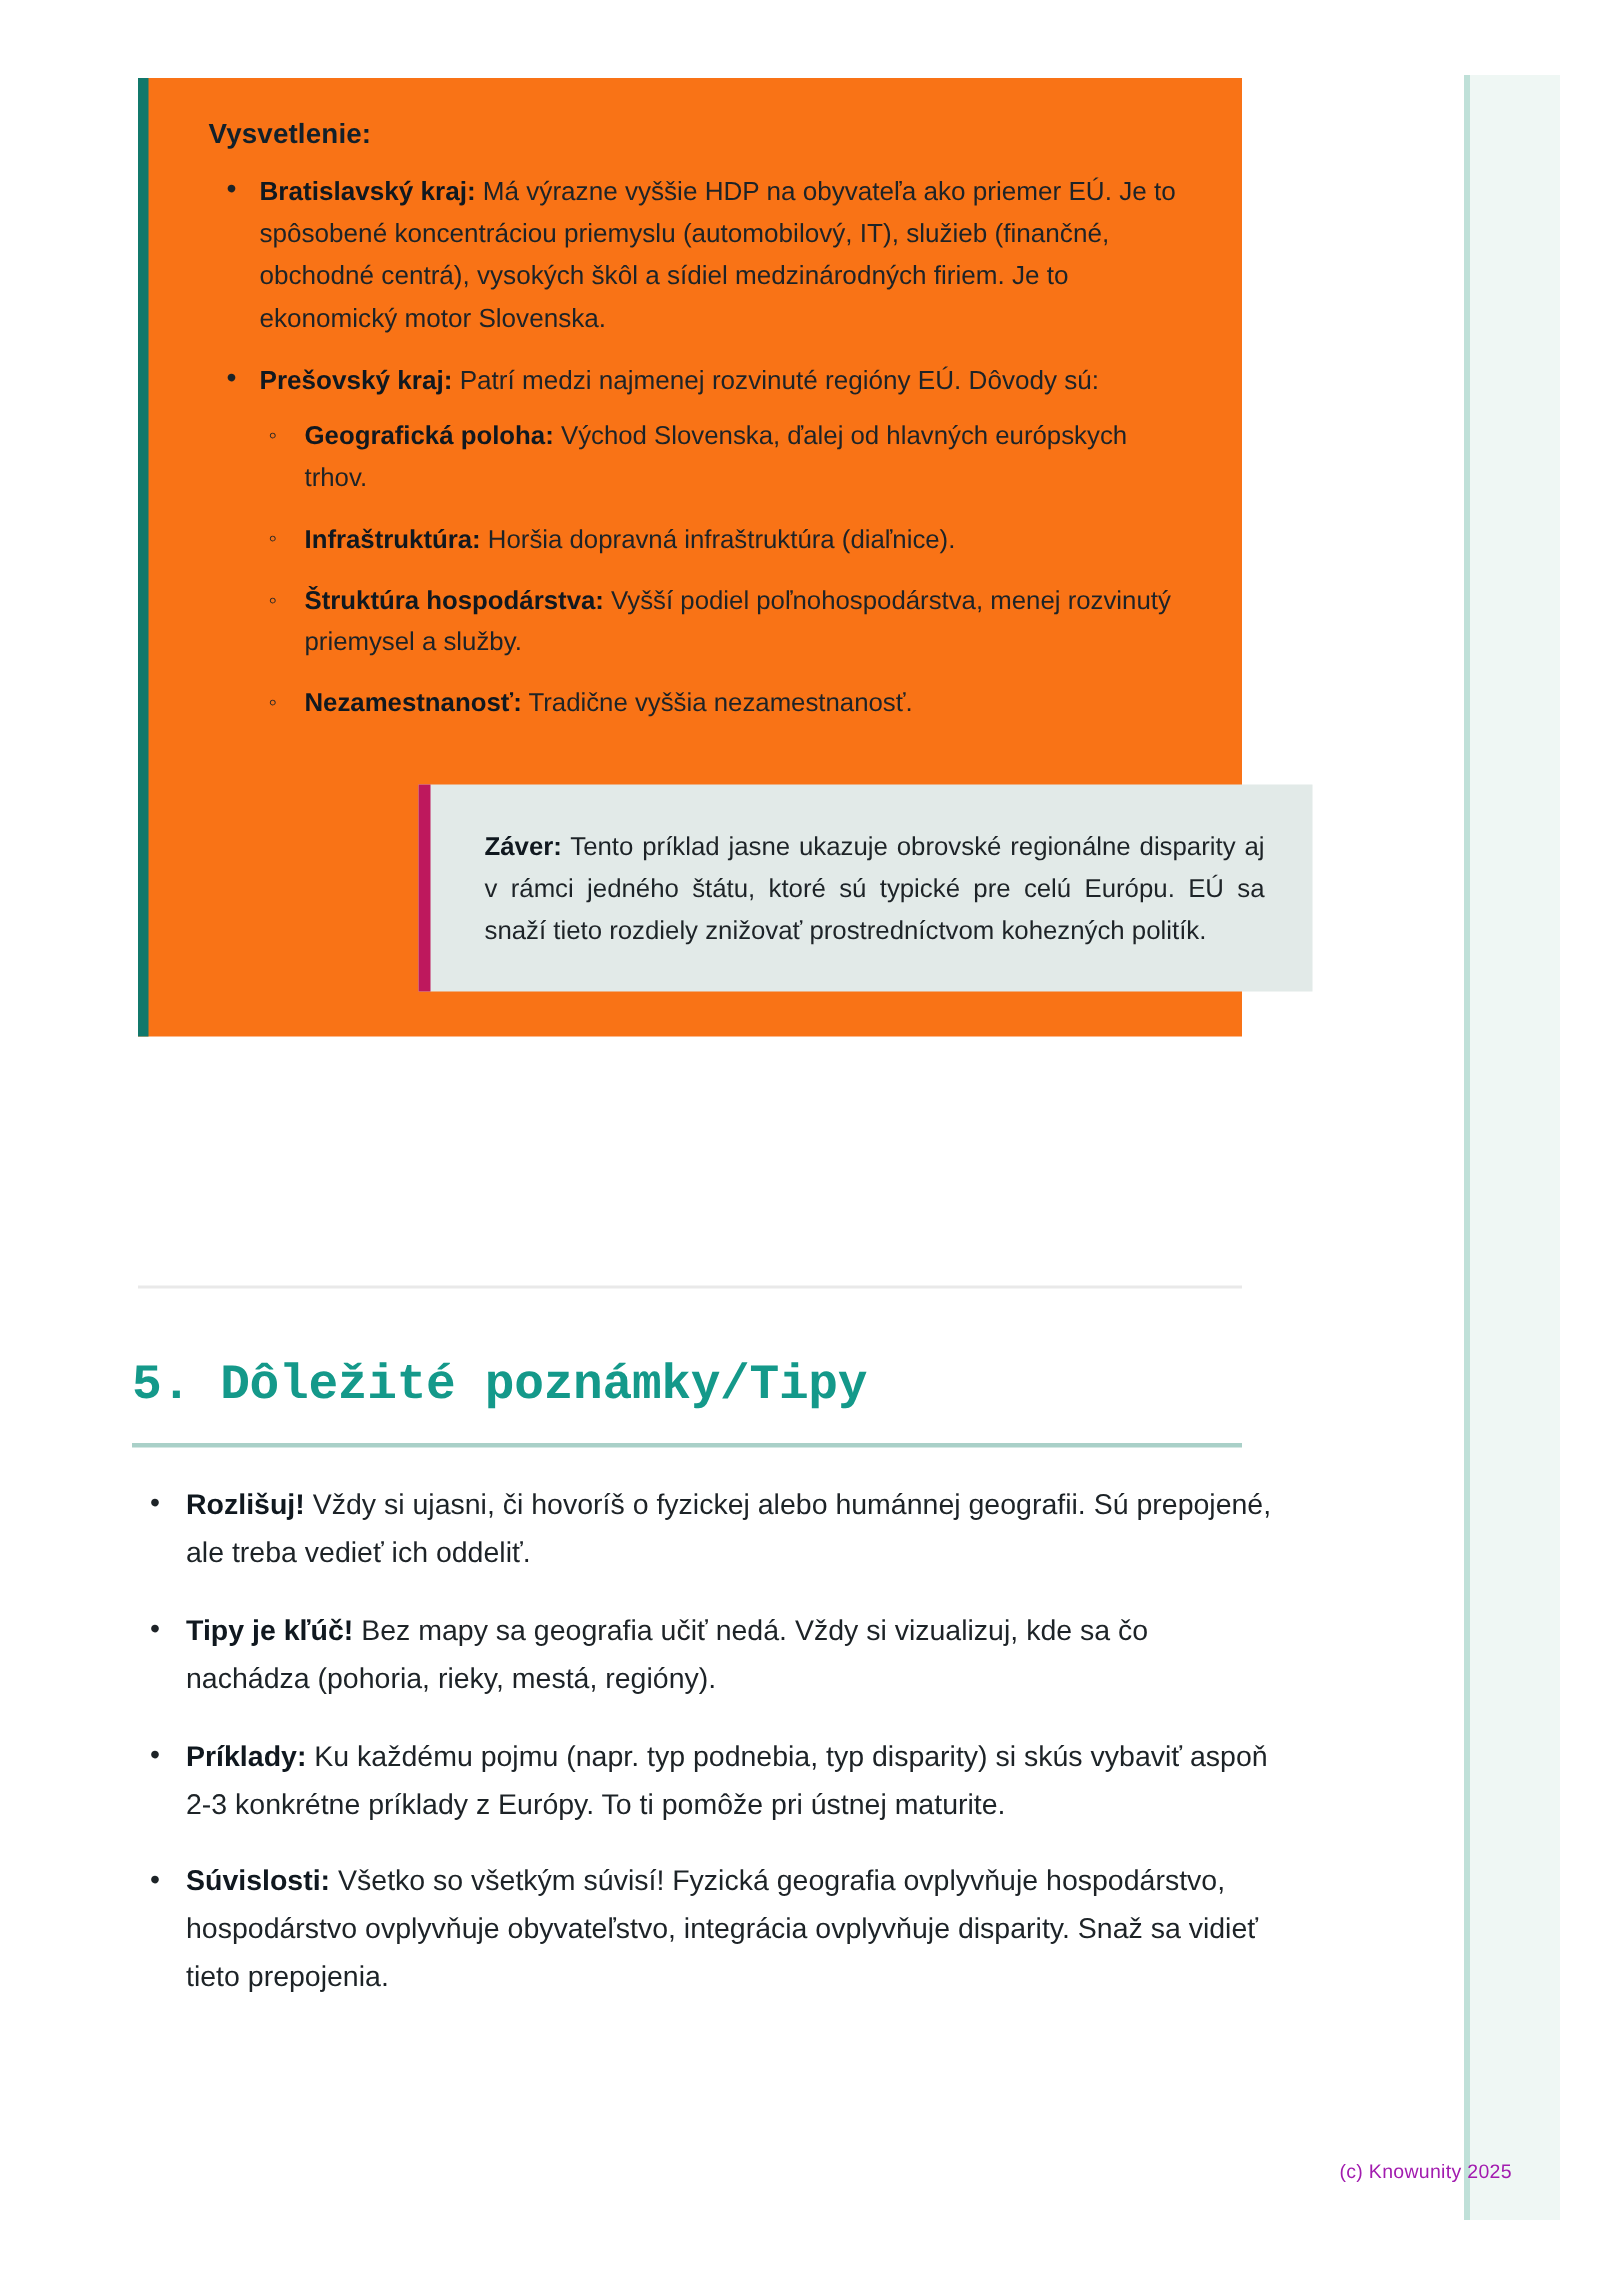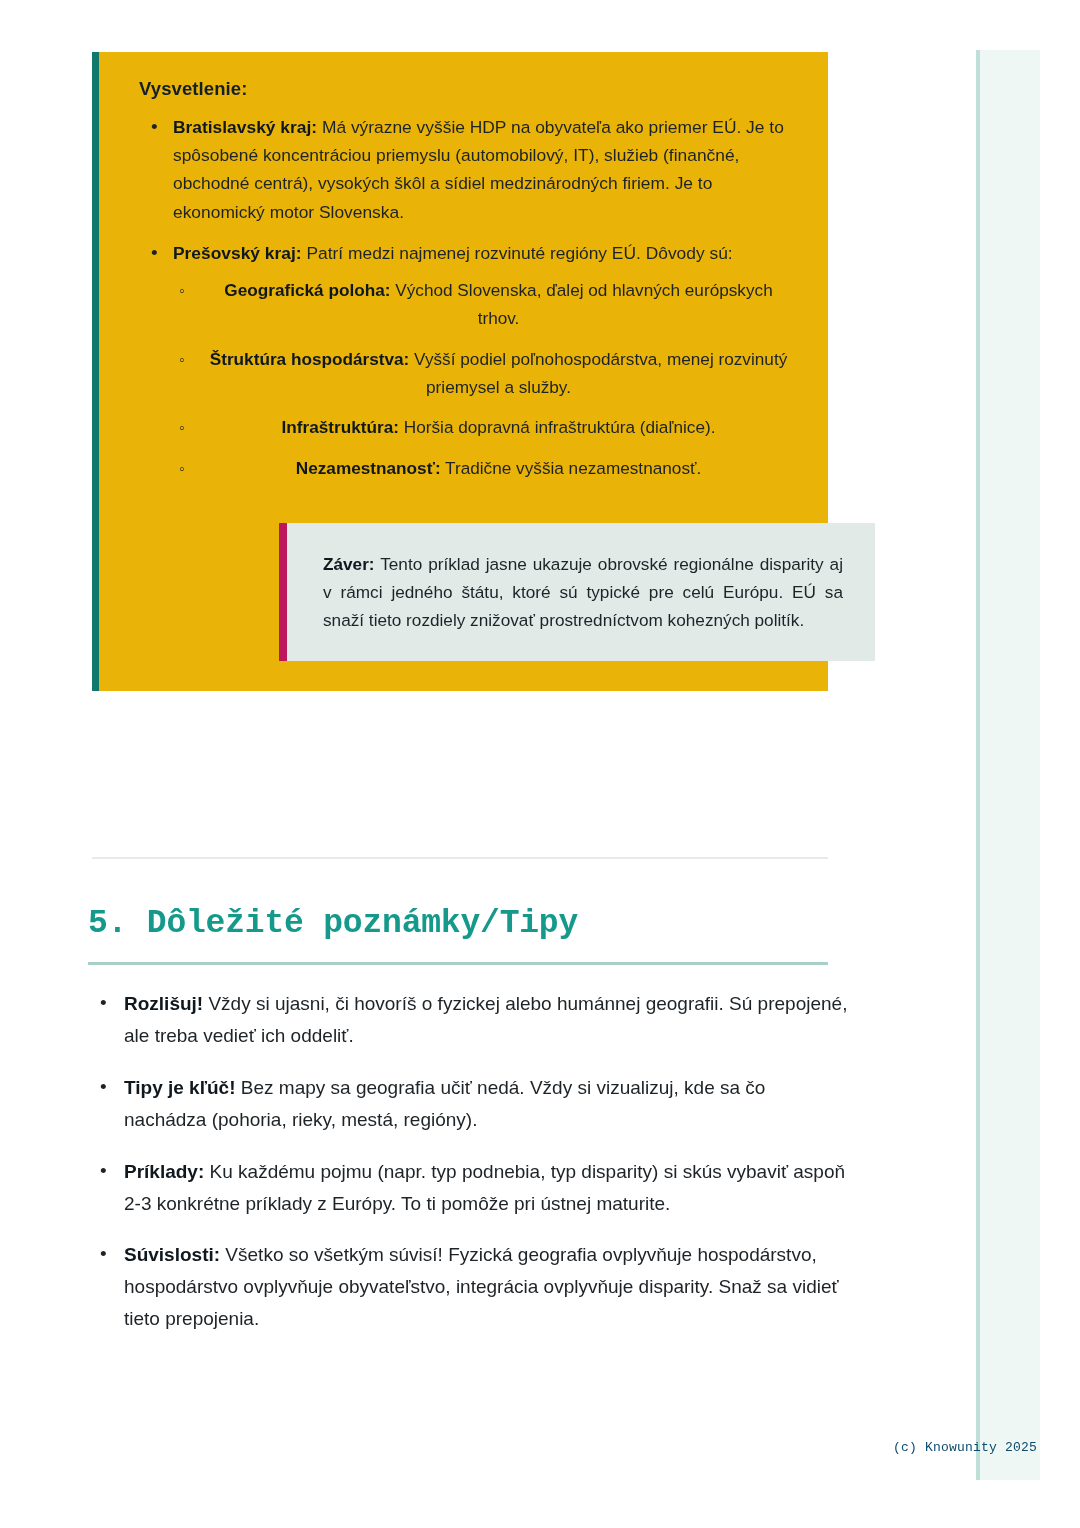--- a/index.html
+++ b/index.html
@@ -36,21 +36,21 @@
     padding: 0;
   }
 
   
   .explanation-box {
     position: absolute;
     left: 92px;
     top: 52px;
     width: 736px;
     box-sizing: border-box;
-    background: #eab308;
+    background: #f97316;
     border-left: 7px solid #11786b;
     padding: 26px 34px 30px 40px;
   }
 
   .explanation-title {
     font-size: 18.5px;
     font-weight: bold;
     color: #13202a;
     margin: 0 0 10px 0;
     letter-spacing: 0.1px;
@@ -76,21 +76,20 @@
     top: -1px;
     font-size: 19px;
     color: #1d2327;
     line-height: 1.62;
   }
 
   ul.lvl2 {
     list-style: none;
     margin: 10px 0 0 0;
     padding: 0;
-    text-align: center;
   }
   ul.lvl2 > li {
     position: relative;
     padding-left: 30px;
     margin: 0 0 13px 0;
     font-size: 17.2px;
     line-height: 1.62;
   }
   ul.lvl2 > li:last-child { margin-bottom: 0; }
   ul.lvl2 > li::before {
@@ -176,24 +175,23 @@
     color: #1d2327;
     line-height: 1.68;
   }
 
   
   .watermark {
     position: absolute;
     left: 893px;
     top: 1440px;
     font-size: 13px;
-    color: #0c4a6e;
+    color: #a21caf;
     letter-spacing: 0.2px;
     white-space: nowrap;
-    font-family: Liberation Mono, monospace;
   }
 </style>
 </head>
 <body>
 
 <div class="right-panel"></div>
 
 <div class="page">
 
   <section class="explanation-box">
@@ -206,24 +204,24 @@
       </li>
 
       <li>
         <b>Prešovský kraj:</b><span> Patrí medzi najmenej rozvinuté regióny EÚ. Dôvody sú:</span>
 
         <ul class="lvl2">
           <li>
             <b>Geografická poloha:</b><span> Východ Slovenska, ďalej od hlavných európskych trhov.</span>
           </li>
           <li>
+            <b>Infraštruktúra:</b><span> Horšia dopravná infraštruktúra (diaľnice).</span>
+          </li>
+          <li>
             <b>Štruktúra hospodárstva:</b><span> Vyšší podiel poľnohospodárstva, menej rozvinutý priemysel a služby.</span>
-          </li>
-          <li>
-            <b>Infraštruktúra:</b><span> Horšia dopravná infraštruktúra (diaľnice).</span>
           </li>
           <li>
             <b>Nezamestnanosť:</b><span> Tradične vyššia nezamestnanosť.</span>
           </li>
         </ul>
 
         <div class="conclusion-box">
           <b>Záver:</b><span> Tento príklad jasne ukazuje obrovské regionálne disparity aj v rámci jedného štátu, ktoré sú typické pre celú Európu. EÚ sa snaží tieto rozdiely znižovať prostredníctvom kohezných politík.</span>
         </div>
       </li>

